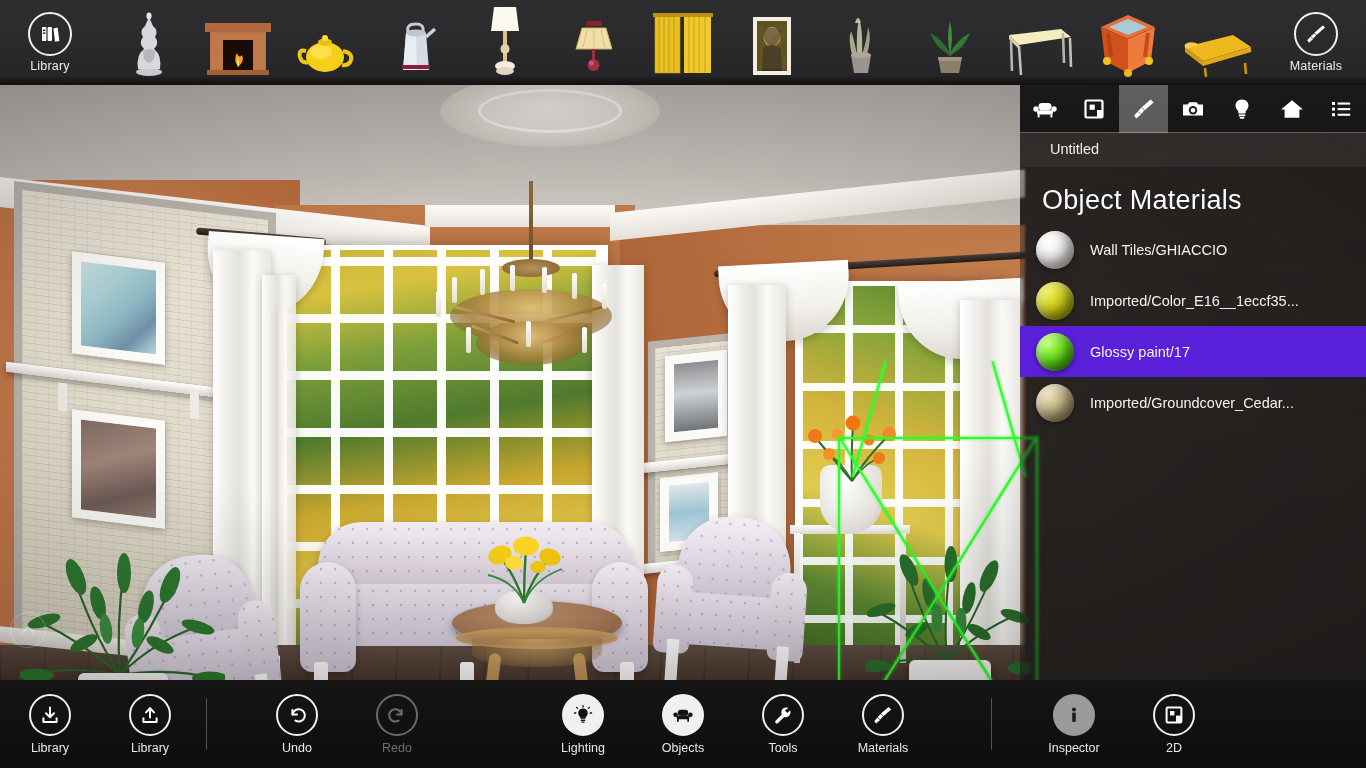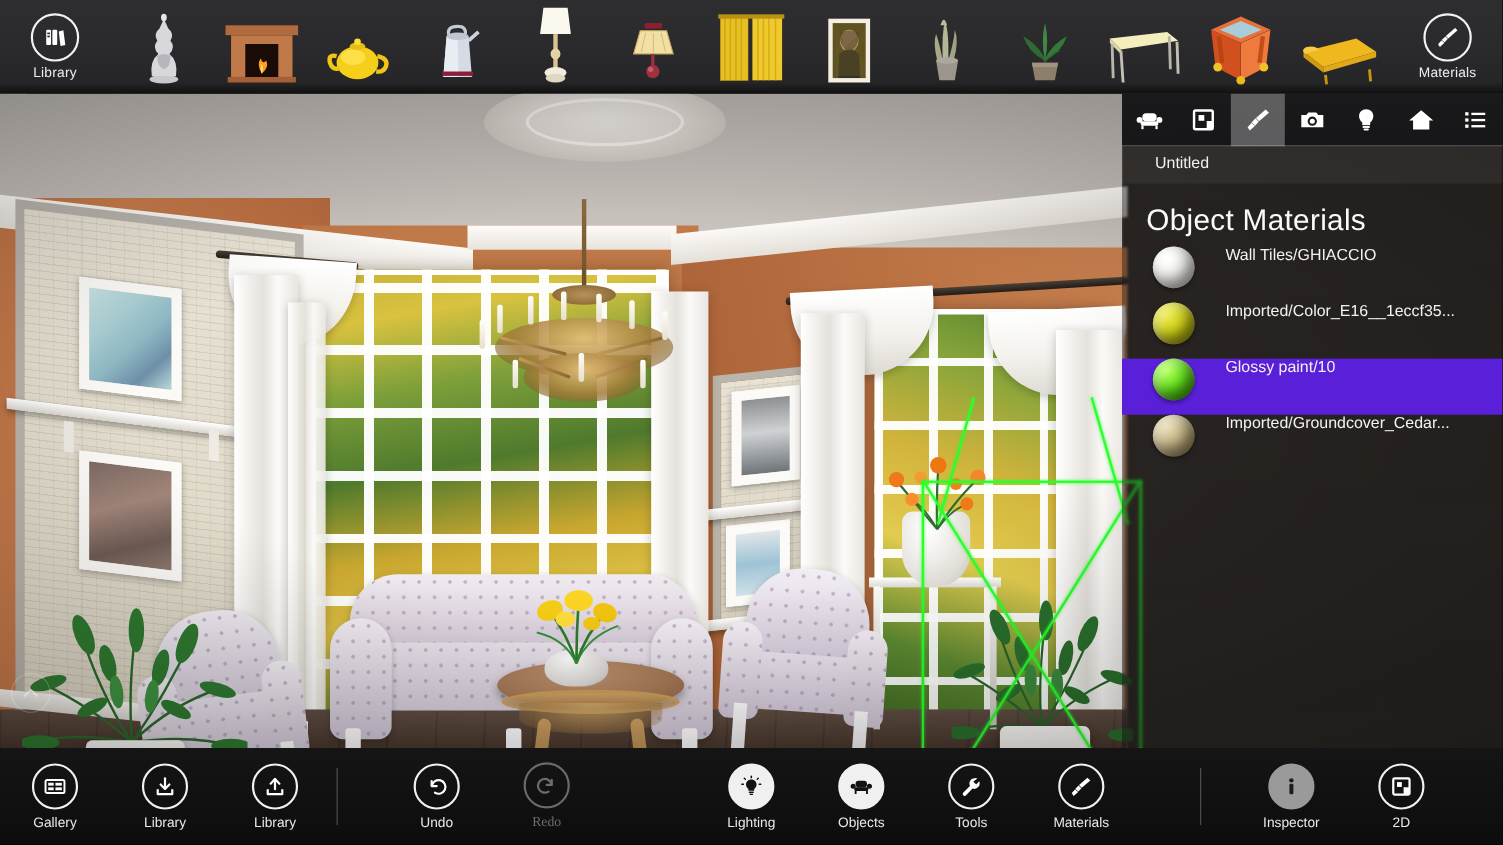--- a/index.html
+++ b/index.html
@@ -336,22 +336,22 @@
   #panel-title{
     position:relative; padding:18px 0 8px 22px; font-size:27px; font-weight:300;
     color:#fafafa; letter-spacing:.3px;
   }
   #panel-sub{
     position:relative; padding:8px 0 10px 30px; font-size:14.5px; color:#f0f0f0;
     background:rgba(255,255,255,.055);
   }
   #mat-list{ position:relative; }
   .mrow{
-    display:flex; gap:28px; height:51px;
-    padding-left:28px; cursor:pointer;
+    display:flex; align-items:center; gap:16px; height:51px;
+    padding-left:16px; cursor:pointer;
   }
   .mrow.sel{ background:#5a1fd8; }
   .sphere{
     width:38px; height:38px; border-radius:50%; flex:0 0 38px;
     box-shadow:inset -6px -7px 13px rgba(0,0,0,.45), inset 5px 5px 10px rgba(255,255,255,.40),
                0 2px 4px rgba(0,0,0,.4);
   }
   .mname{ font-size:14.5px; color:#f2f2f2; white-space:nowrap; overflow:hidden; }
 
   
@@ -367,21 +367,21 @@
     justify-content:center; gap:5px; cursor:pointer;
   }
   .bcirc{
     width:42px; height:42px; border-radius:50%; display:flex; align-items:center;
     justify-content:center; border:2px solid #f0f0f0;
   }
   .bcirc.filled{ background:#f0f0f0; border-color:#f0f0f0; }
   .bcirc.dim{ border-color:#6a6a6a; }
   .bcirc.grayfill{ background:#9a9a9a; border-color:#9a9a9a; }
   .blbl{ font-size:12.5px; color:#e8e8e8; }
-  .blbl.dim{ color:#6d6d6d;font-family:Liberation Serif, serif; }
+  .blbl.dim{ color:#6d6d6d; }
   .spacerA{ width:52px; } .spacerB{ width:34px; } .spacerC{ width:26px; }
 </style>
 </head>
 <body>
 
 <div id="app">
 
   <div id="topbar">
 
     <div class="lib-end">
@@ -881,46 +881,34 @@
         <div class="mname">Wall Tiles/GHIACCIO</div>
       </div>
 
       <div class="mrow">
         <div class="sphere" style="background:radial-gradient(circle at 33% 28%, #eaea4a 0%, #d4d418 45%, #9d9d10 80%, #6e6e0a 100%)"></div>
         <div class="mname">Imported/Color_E16__1eccf35...</div>
       </div>
 
       <div class="mrow sel">
         <div class="sphere" style="background:radial-gradient(circle at 33% 28%, #b3ff5c 0%, #66e51a 45%, #3ea30c 80%, #267006 100%)"></div>
-        <div class="mname">Glossy paint/10</div>
+        <div class="mname">Glossy paint/17</div>
       </div>
 
       <div class="mrow">
         <div class="sphere" style="background:radial-gradient(circle at 33% 28%, #e8dcb4 0%, #cbbb8c 40%, #9c8b5e 78%, #6d6140 100%)"></div>
         <div class="mname">Imported/Groundcover_Cedar...</div>
       </div>
 
     </div>
   </div>
 
   <div id="bottombar">
 
     <div class="bgroup">
-      <div class="bbtn">
-        <div class="bcirc">
-          <svg width="22" height="22" viewBox="0 0 22 22">
-            <rect x="2.4" y="5" width="17.2" height="12" rx="1.4" fill="none" stroke="#fff" stroke-width="1.8"></rect>
-            <rect x="4.8" y="7.6" width="5" height="2.6" fill="#fff"></rect>
-            <rect x="11.4" y="7.6" width="5.8" height="2.6" fill="#fff"></rect>
-            <rect x="4.8" y="11.8" width="5" height="2.6" fill="#fff"></rect>
-            <rect x="11.4" y="11.8" width="5.8" height="2.6" fill="#fff"></rect>
-          </svg>
-        </div>
-        <div class="blbl">Gallery</div>
-      </div>
 
       <div class="bbtn">
         <div class="bcirc">
           <svg width="22" height="22" viewBox="0 0 22 22">
             <path d="M11 3.6 V12.4" stroke="#fff" stroke-width="2" stroke-linecap="round"></path>
             <path d="M7 9.2 L11 13.2 L15 9.2" fill="none" stroke="#fff" stroke-width="2" stroke-linecap="round" stroke-linejoin="round"></path>
             <path d="M4.4 13.4 V18 H17.6 V13.4" fill="none" stroke="#fff" stroke-width="2" stroke-linejoin="round"></path>
           </svg>
         </div>
         <div class="blbl">Library</div>

